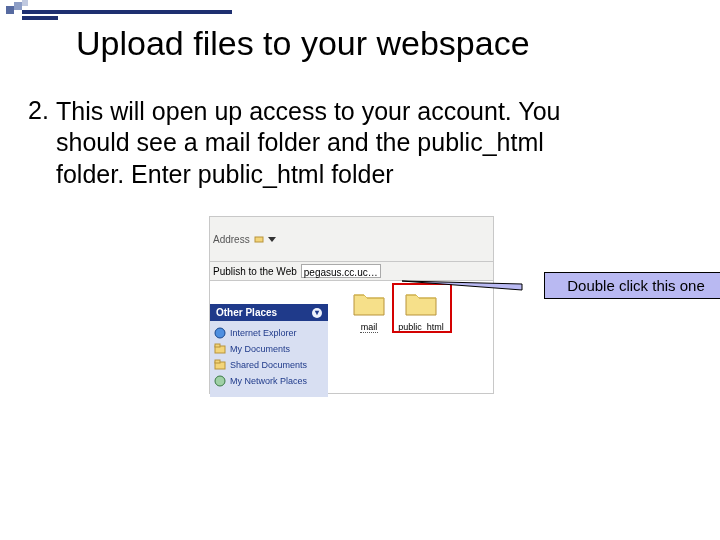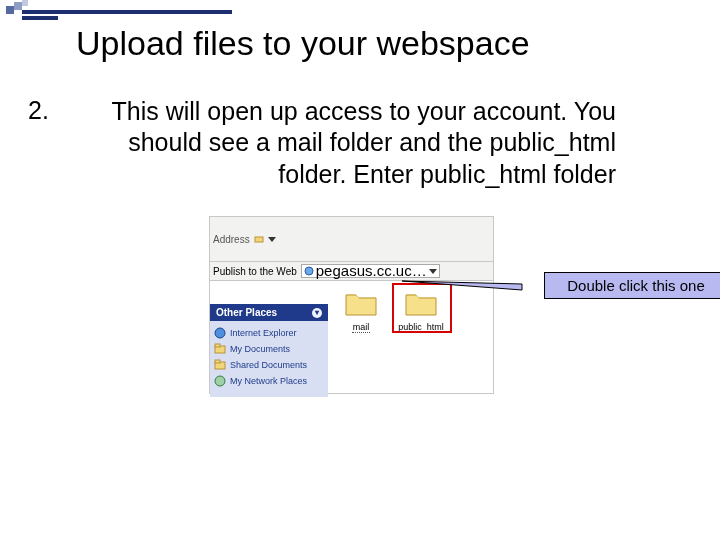--- a/index.html
+++ b/index.html
@@ -66,21 +66,20 @@
     top: 96px;
     font-size: 25px;
   }
   .body-txt {
     position: absolute;
     left: 56px;
     top: 96px;
     width: 560px;
     font-size: 25px;
     line-height: 1.25;
-    text-align: right;
   }
 
   
   .explorer {
     position: absolute;
     left: 209px;
     top: 216px;
     width: 285px;
     font-size: 10px;
     font-family: Tahoma, Arial, sans-serif;
@@ -121,24 +120,25 @@
     background: #f2f2f0;
     padding: 0 3px;
     gap: 4px;
   }
   .explorer .toolbar .dd {
     background: #fff;
     border: 1px solid #aaa;
     height: 12px;
     line-height: 12px;
     padding: 0 2px;
-    font-size: 15px;
+    font-size: 10px;
     display: inline-flex;
     align-items: center;
     gap: 2px;
+    flex-direction: column;
   }
 
   .explorer .pane {
     display: flex;
     border: 1px solid #c8c8c8;
     border-top: none;
     background: #ffffff;
     height: 112px;
   }
 
@@ -194,21 +194,21 @@
     width: 34px;
     height: 28px;
     margin: 0 auto 2px auto;
   }
   .folder .flabel {
     font-size: 9px;
     border-bottom: 1px dotted #555;
     display: inline-block;
     padding: 0 1px;
   }
-  #folder-mail { left: 8px; top: 8px; }
+  #folder-mail { left: 16px; top: 8px; }
   #folder-public { left: 68px; top: 8px; }
 
   .highlight-box {
     position: absolute;
     border: 2px solid #d40202;
     left: 64px;
     top: 2px;
     width: 56px;
     height: 46px;
     pointer-events: none;

